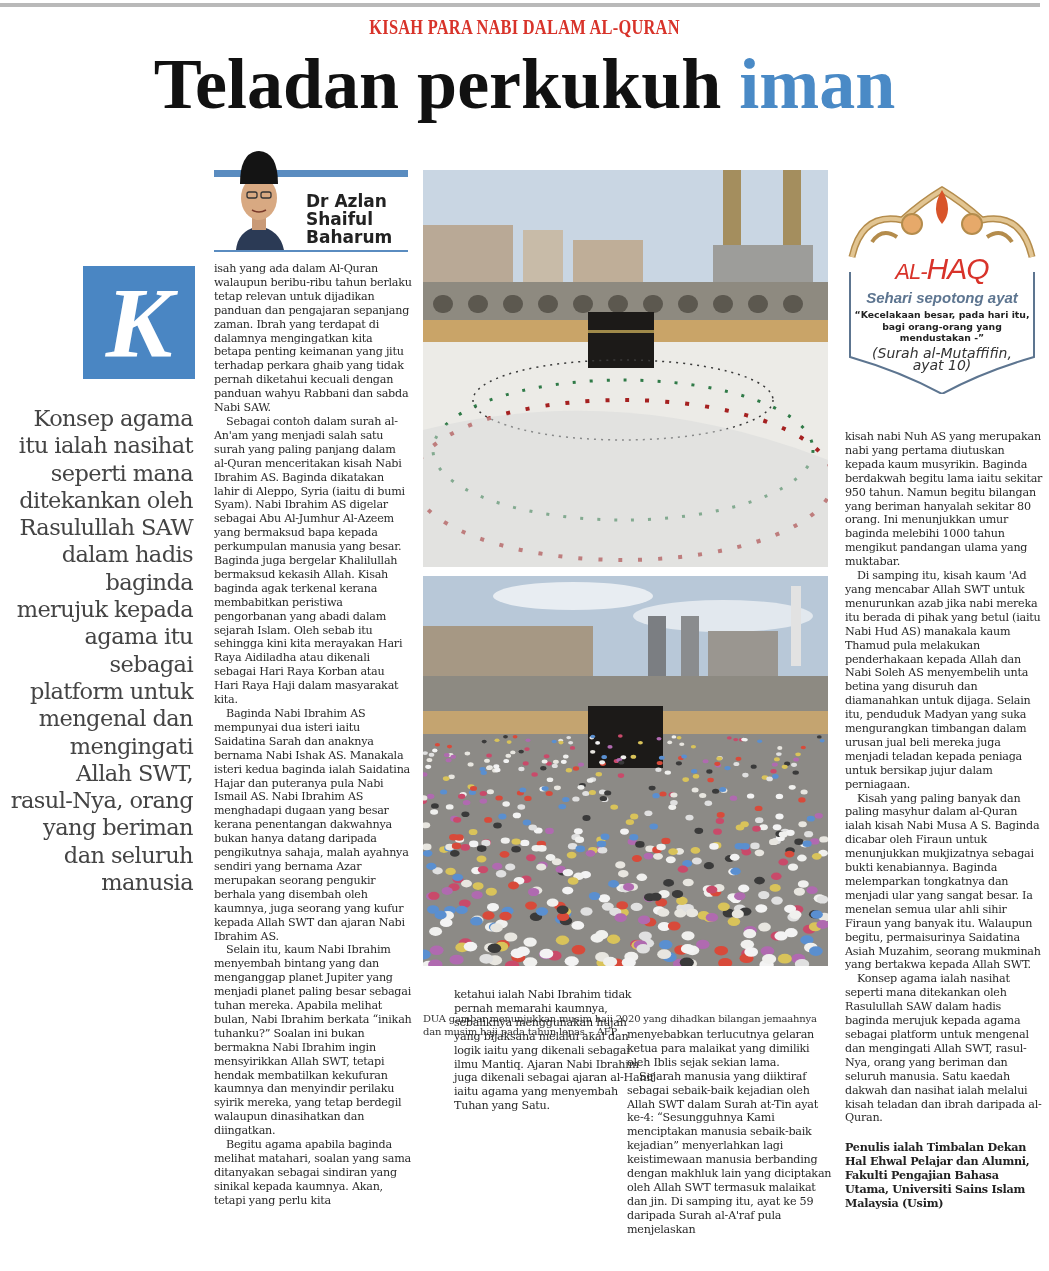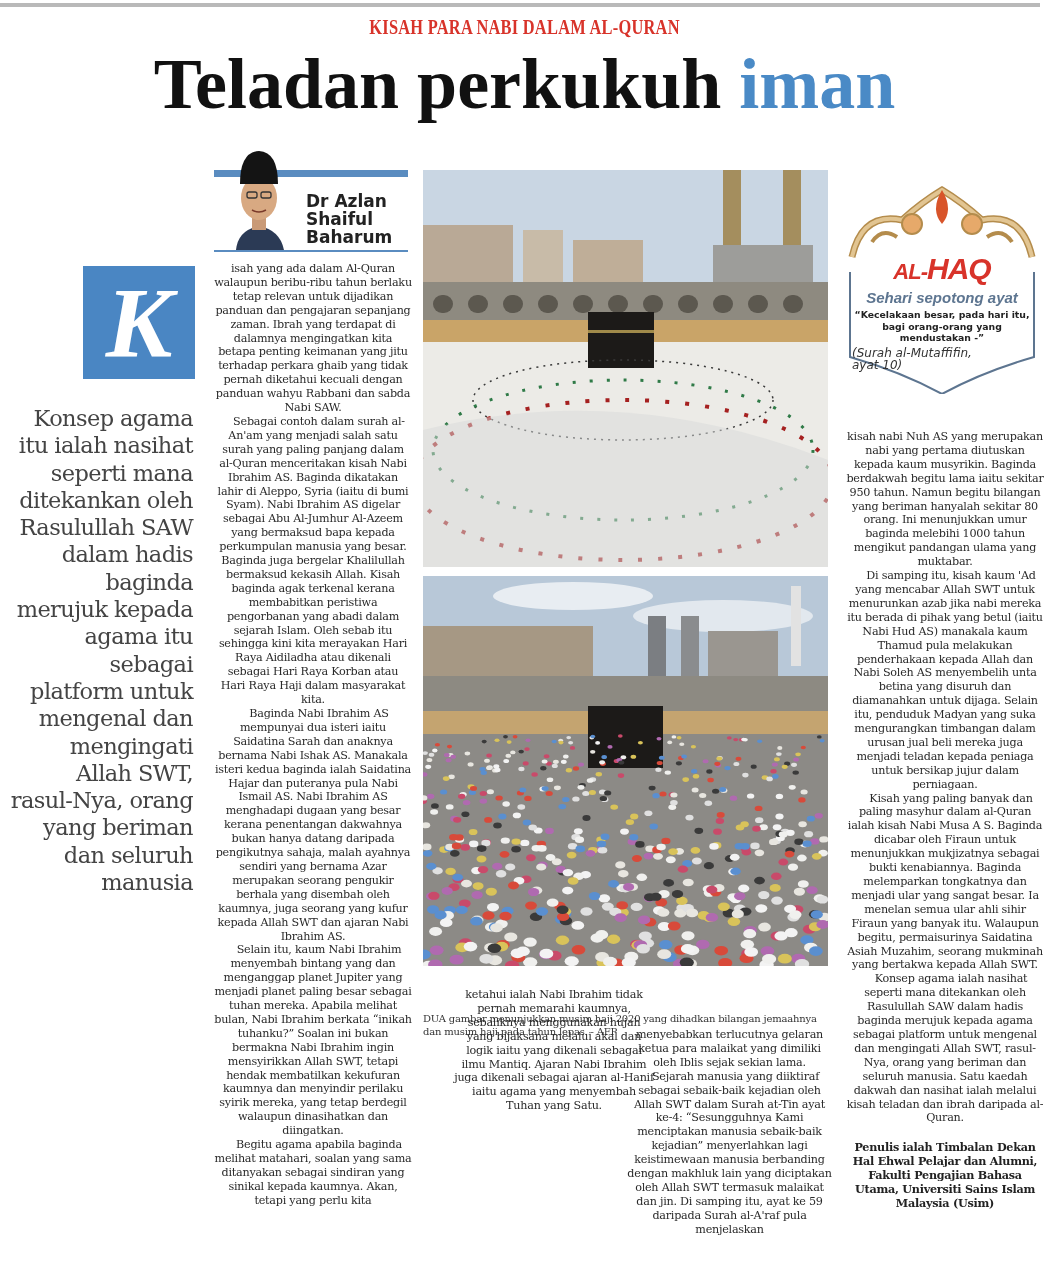--- a/index.html
+++ b/index.html
@@ -39,55 +39,55 @@
   .pullquote {
     position: absolute; left: 10px; top: 405px; width: 183px; text-align: right;
     font-family: "DejaVu Serif", serif; font-size: 22.5px; line-height: 27.3px; color: #444;
     letter-spacing: -0.6px;
   }
 
   .col {
     position: absolute; font-family: "DejaVu Serif", serif; font-size: 11.2px; line-height: 13.9px;
     color: #2a2a2a; letter-spacing: -0.25px;
   }
-  .col p { text-indent: 0; text-align: center; }
+  .col p { text-indent: 0; }
   .col p.ind { text-indent: 12px; }
   .col1 { left: 214px; top: 262px; width: 198px; }
   .col2 { left: 422px; top: 988px; width: 200px; margin-left: 32px; }
   .col3 { left: 627px; top: 1028px; width: 205px; }
   .col4 { left: 845px; top: 430px; width: 200px; }
   .byline-note { margin-top: 16px; font-weight: bold; color: #222; }
 
   .photo { position: absolute; left: 423px; overflow: hidden; }
   .photo1 { top: 170px; width: 405px; height: 397px; }
   .photo2 { top: 576px; width: 405px; height: 390px; }
   .caption {
     position: absolute; left: 423px; top: 1012px; width: 410px;
     font-family: "DejaVu Serif", serif; font-size: 10px; line-height: 13px; color: #333; letter-spacing: -0.2px;
   }
 
   .alhaq { position: absolute; left: 842px; top: 182px; width: 200px; height: 212px; }
   .alhaq .title {
     position: absolute; left: 0; width: 200px; top: 70px; text-align: center;
-    font-family: "Liberation Sans", sans-serif; font-style: italic; font-weight: bold;
+    font-family: "Liberation Sans", sans-serif; font-style: italic; font-weight: normal;
     font-size: 30px; color: #d8332a; letter-spacing: -1px;
   }
   .alhaq .title .small { font-size: 22px; }
   .alhaq .subtitle {
     position: absolute; left: 0; width: 200px; top: 107px; text-align: center;
     font-family: "Liberation Sans", sans-serif; font-style: italic; font-weight: bold;
     font-size: 15px; color: #5d7590;
   }
   .alhaq .quote {
     position: absolute; left: 10px; width: 180px; top: 127px; text-align: center;
     font-family: "DejaVu Sans", sans-serif; font-weight: bold; font-size: 9.3px; line-height: 11.5px; color: #222;
   }
   .alhaq .ref {
-    position: absolute; left: 10px; width: 180px; top: 165px; 
-    font-family: "DejaVu Sans", sans-serif; font-style: italic; font-size: 12px; line-height: 12px; color: #333;
+    position: absolute; left: 10px; width: 180px; top: 165px; text-align: center;
+    font-family: "DejaVu Sans", sans-serif; font-style: italic; font-size: 14px; line-height: 12px; color: #333;
   }
 </style>
 </head>
 <body>
 
 <div class="topbar"></div>
 <div class="kicker">KISAH PARA NABI DALAM AL-QURAN</div>
 <h1 class="headline"><span>Teladan perkukuh </span><span class="accent">iman</span></h1>
 
 <div class="author">

